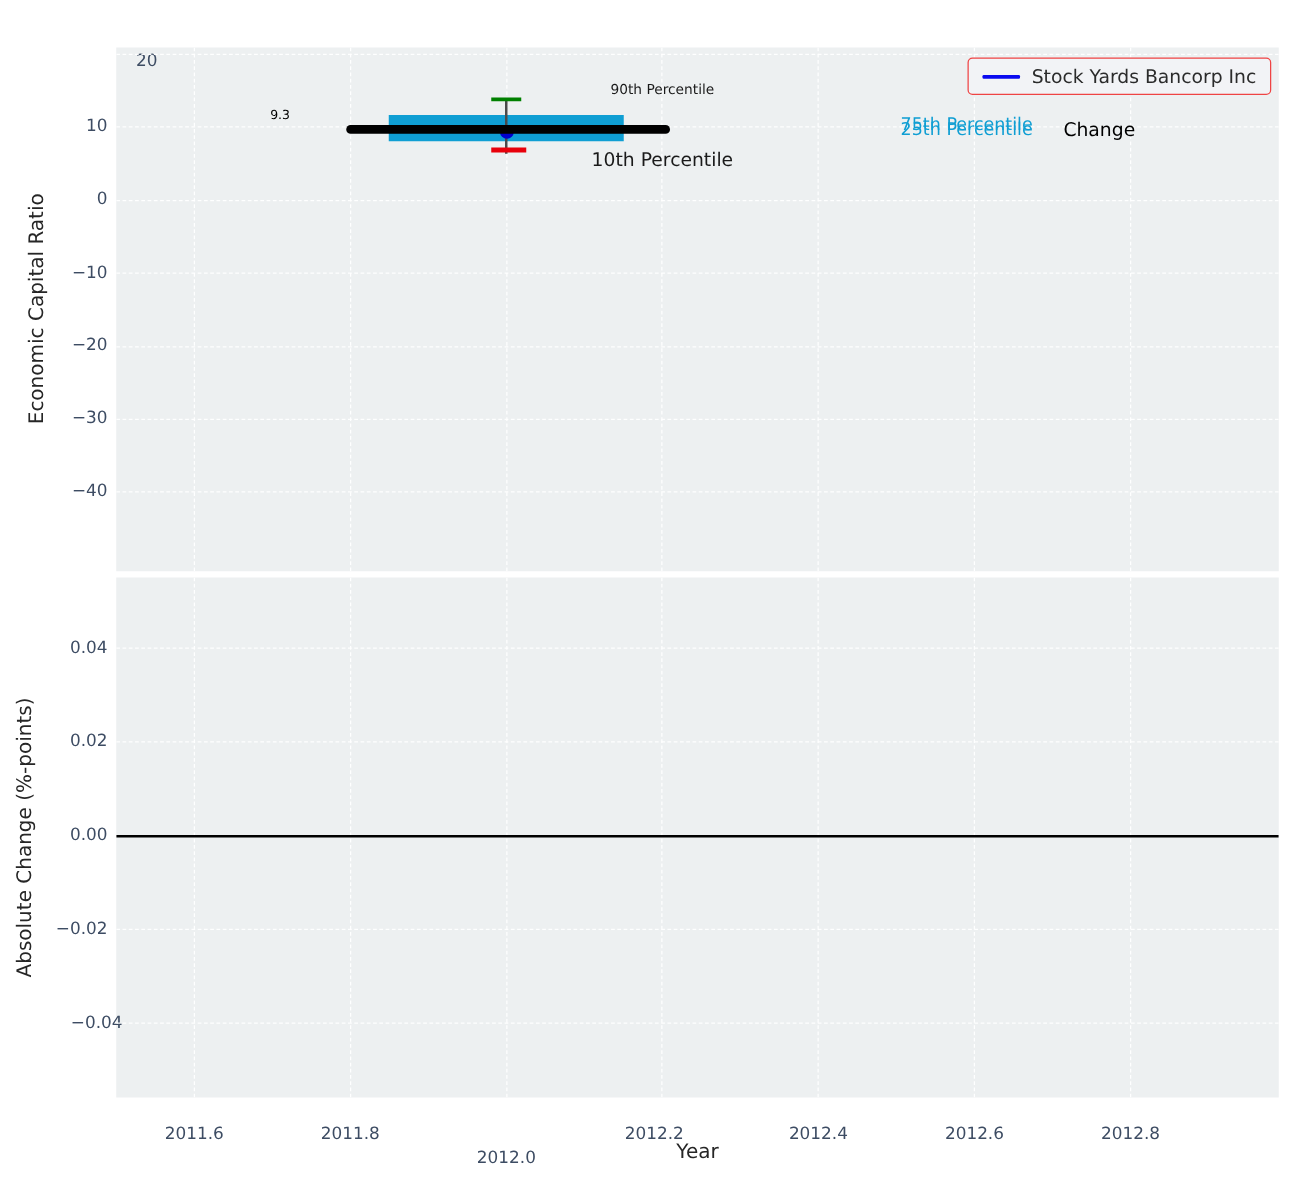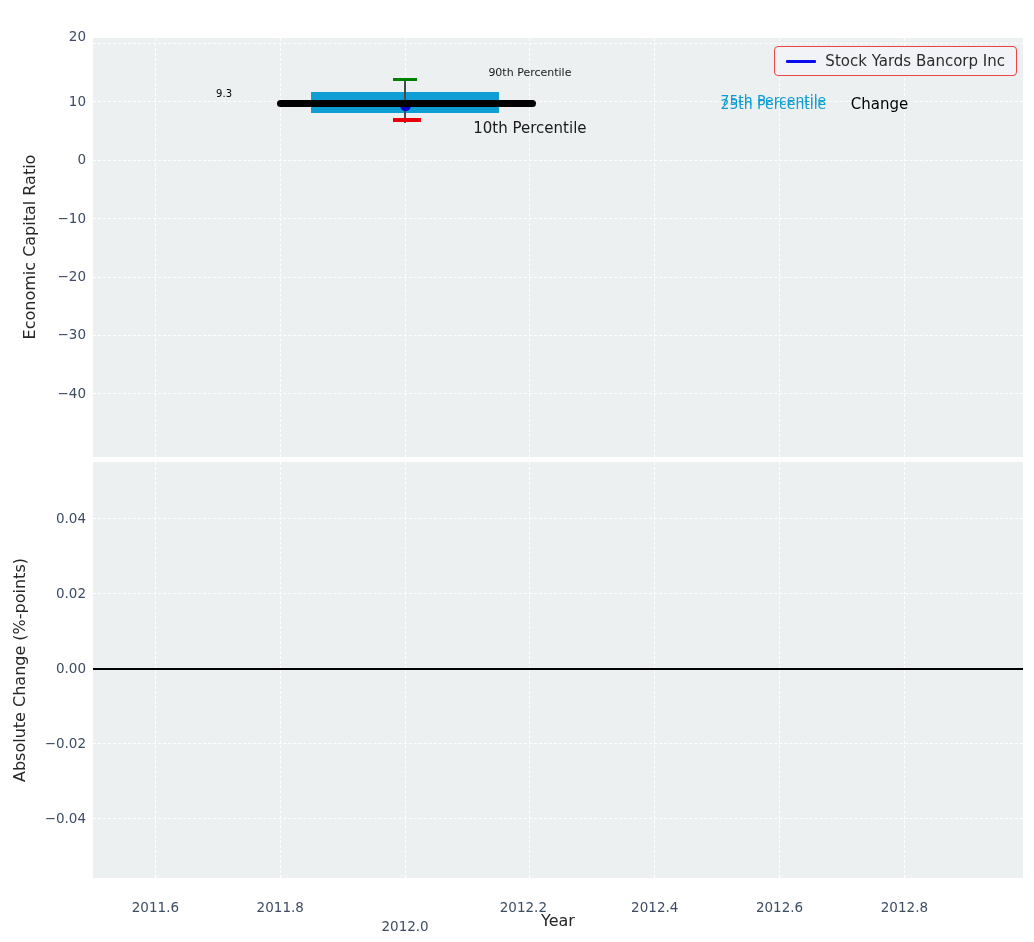--- a/index.html
+++ b/index.html
@@ -100,25 +100,25 @@
       <div class="gridh" style="top: 281.21px;"></div>
       <div class="gridh" style="top: 356.232px;"></div>
     </div>
 <div class="xtick" style="left: 155.416px; top: 888px;">2011.6</div>
     <div class="xtick" style="left: 280.248px; top: 888px;">2011.8</div>
     <div class="xtick" style="left: 405.081px; top: 907px;">2012.0</div>
     <div class="xtick" style="left: 505px; top: 888px; text-align: right;">2012.2</div>
     <div class="xtick" style="left: 654.745px; top: 888px;">2012.4</div>
     <div class="xtick" style="left: 779.577px; top: 888px;">2012.6</div>
     <div class="xtick" style="left: 904.409px; top: 888px;">2012.8</div>
-    <div class="ytick" style="top: 28px;">20</div>
+    <div class="ytick" style="top: 41px; padding-left: 40px;">20</div>
     <div class="ytick" style="top: 92.6974px;">10</div>
     <div class="ytick" style="top: 151.135px;">0</div>
     <div class="ytick" style="top: 209.573px;">−10</div>
     <div class="ytick" style="top: 268.011px;">−20</div>
     <div class="ytick" style="top: 326.449px;">−30</div>
     <div class="ytick" style="top: 384.887px;">−40</div>
     <div class="ytick" style="top: 509.642px;">0.04</div>
     <div class="ytick" style="top: 584.665px;">0.02</div>
     <div class="ytick" style="top: 659.687px;">0.00</div>
     <div class="ytick" style="top: 734.71px;">−0.02</div>
-    <div class="ytick" style="top: 809.732px;">−0.04</div>
+    <div class="ytick" style="top: 809.732px; padding-left: 12px;">−0.04</div>
   </div>
 
 </body></html>

